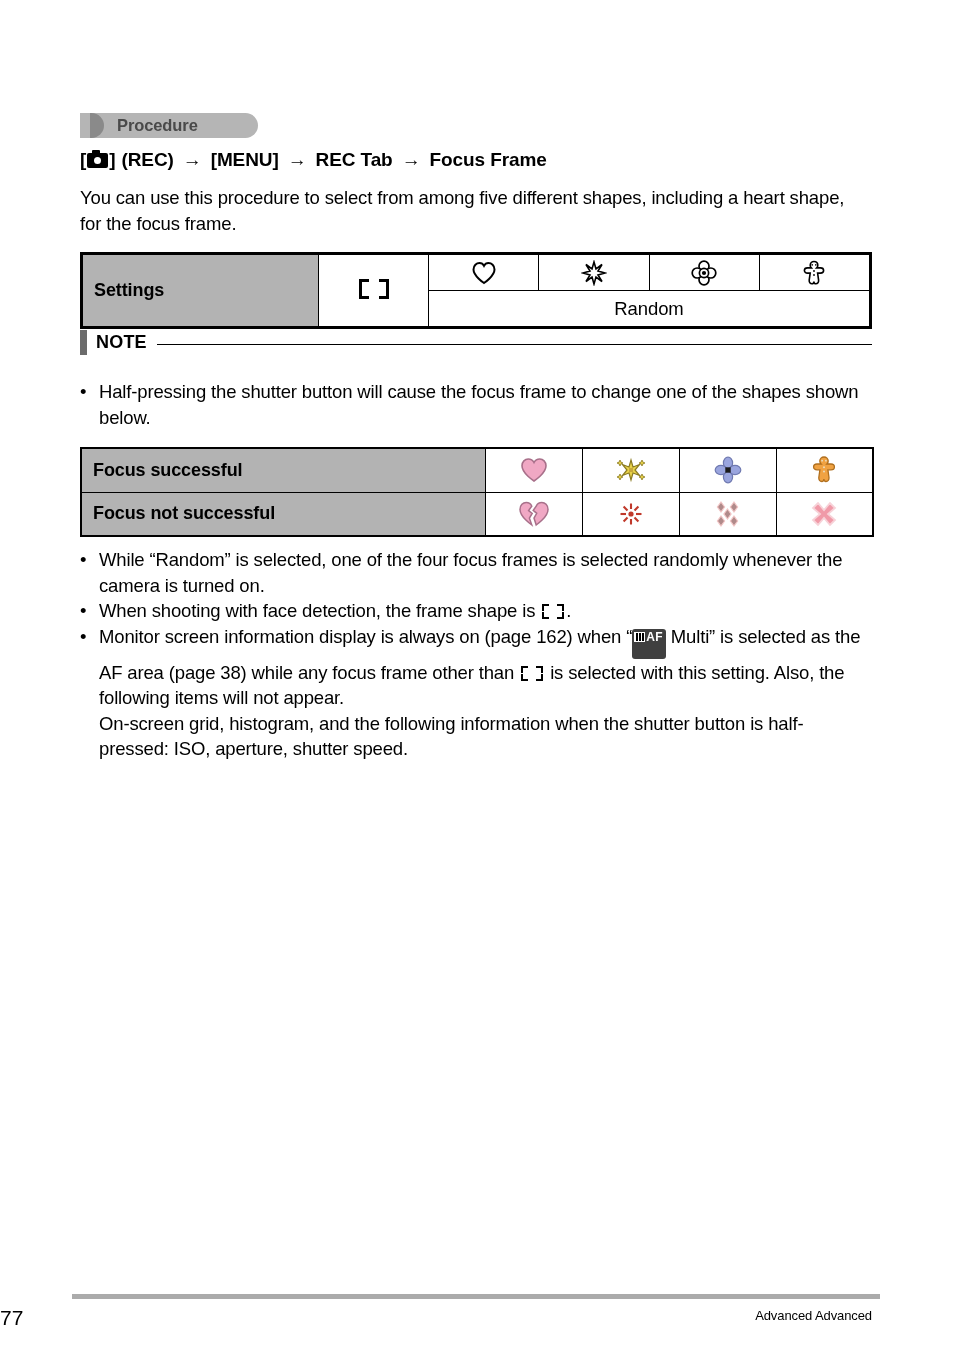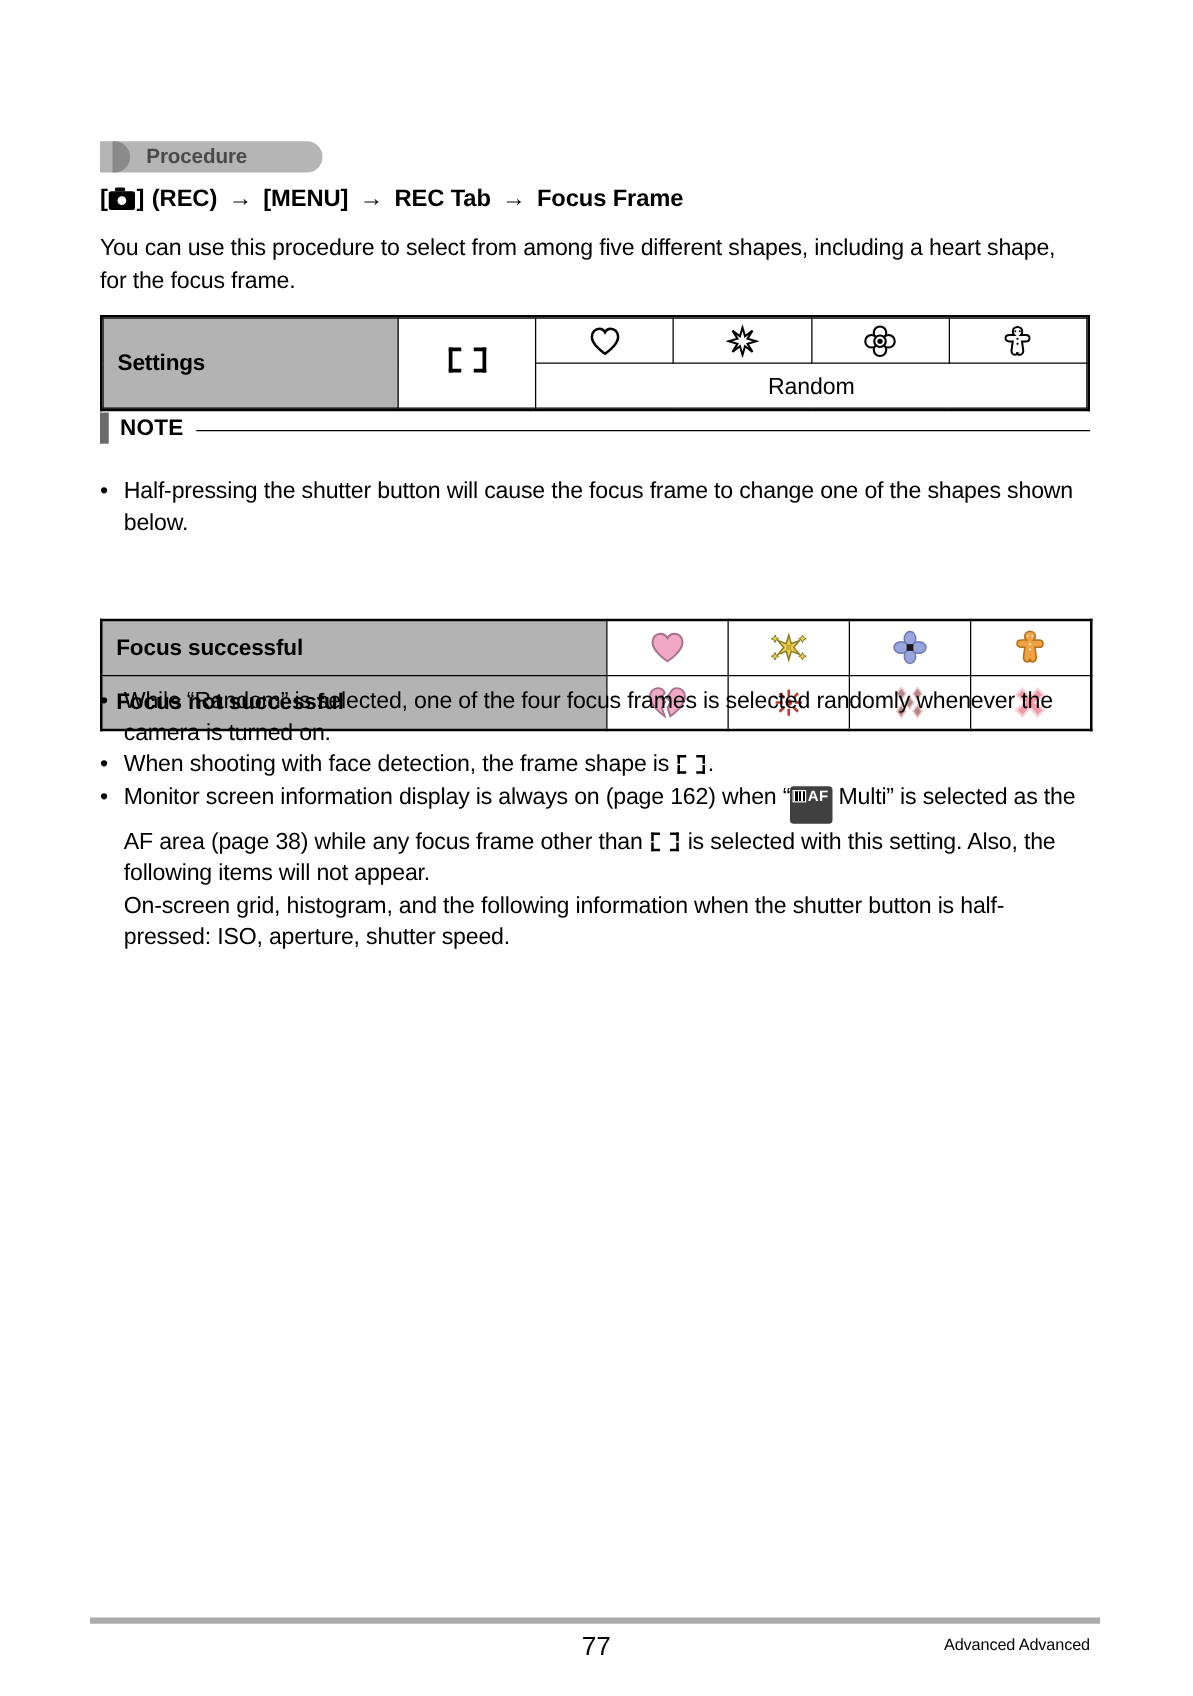--- a/index.html
+++ b/index.html
@@ -271,21 +271,20 @@
     position: absolute;
     left: 80px;
     top: 447px;
     width: 792px;
   }
   .focus-table table {
     border-collapse: collapse;
     width: 100%;
     table-layout: fixed;
     border: 2px solid #000;
-    margin-top: 48px;
   }
   .focus-table td { border: 1.5px solid #000; padding: 0; height: 44px; }
   .ft-label {
     background: #b3b3b3;
     font-size: 18px;
     font-weight: bold;
     padding-left: 11px !important;
     width: 404px;
     letter-spacing: -0.1px;
   }
@@ -330,21 +329,20 @@
     top: 1294px;
     width: 808px;
     height: 5px;
     background: #ababab;
   }
   .page-number {
     position: absolute;
     left: 0;
     top: 1306px;
     width: 954px;
-    text-align: center;
     font-size: 21px;
   }
   .footer-right {
     position: absolute;
     right: 82px;
     top: 1308px;
     font-size: 13px;
     letter-spacing: -0.1px;
   }
 

